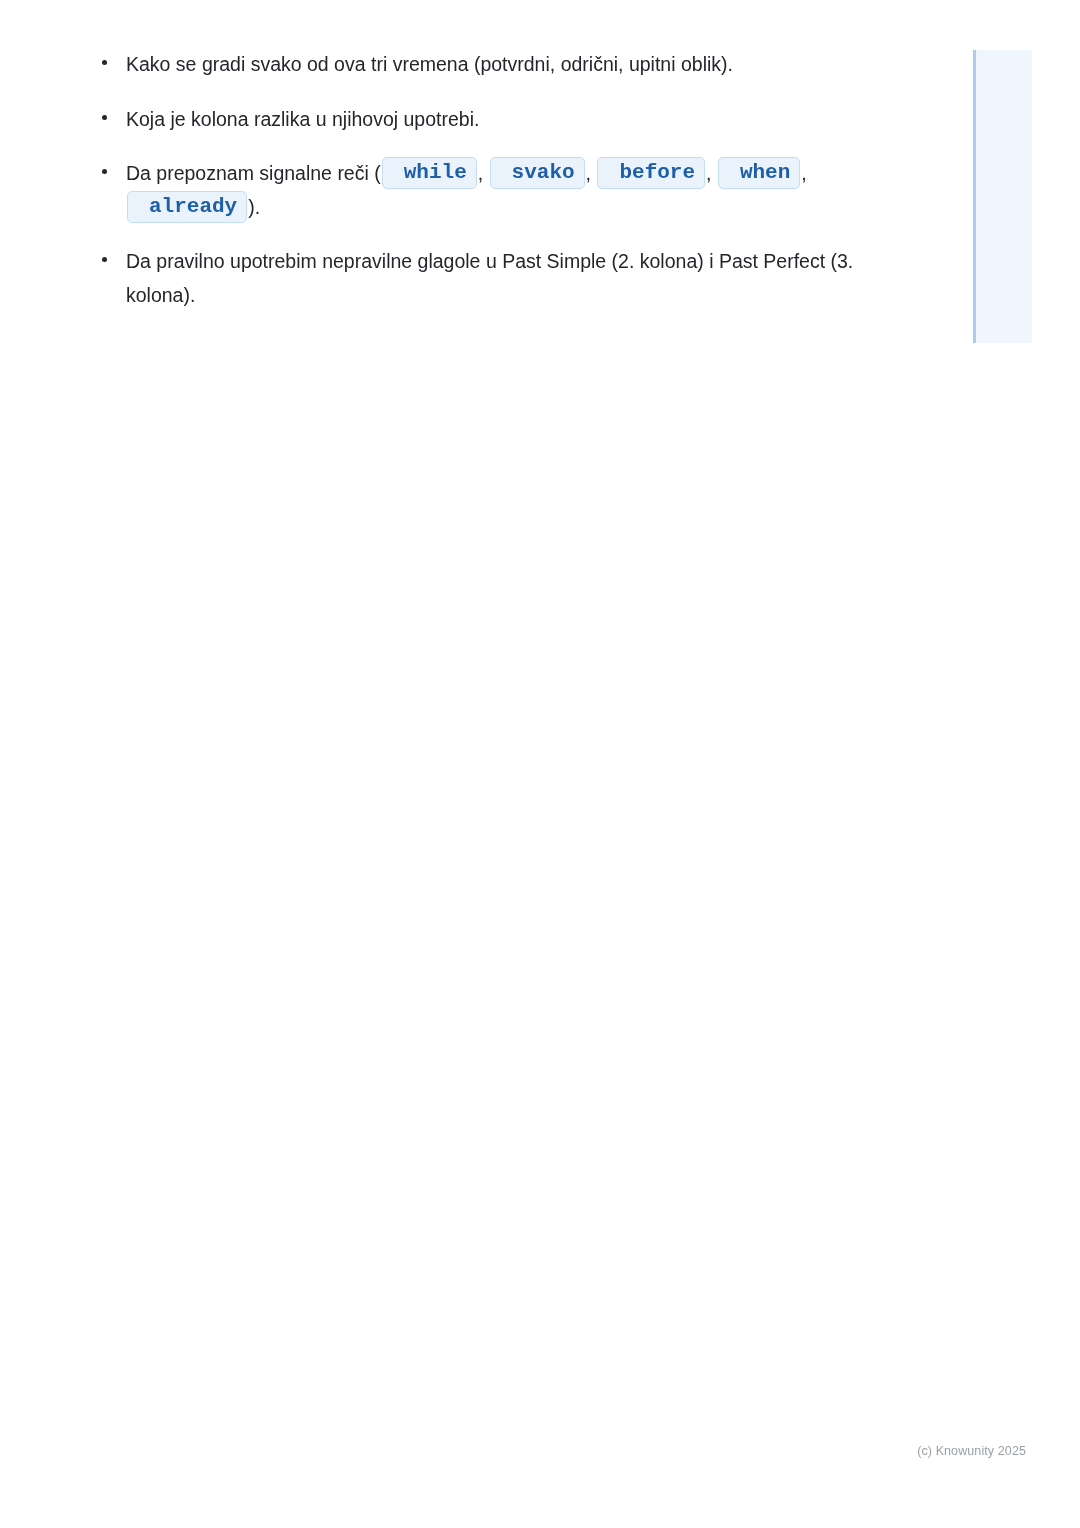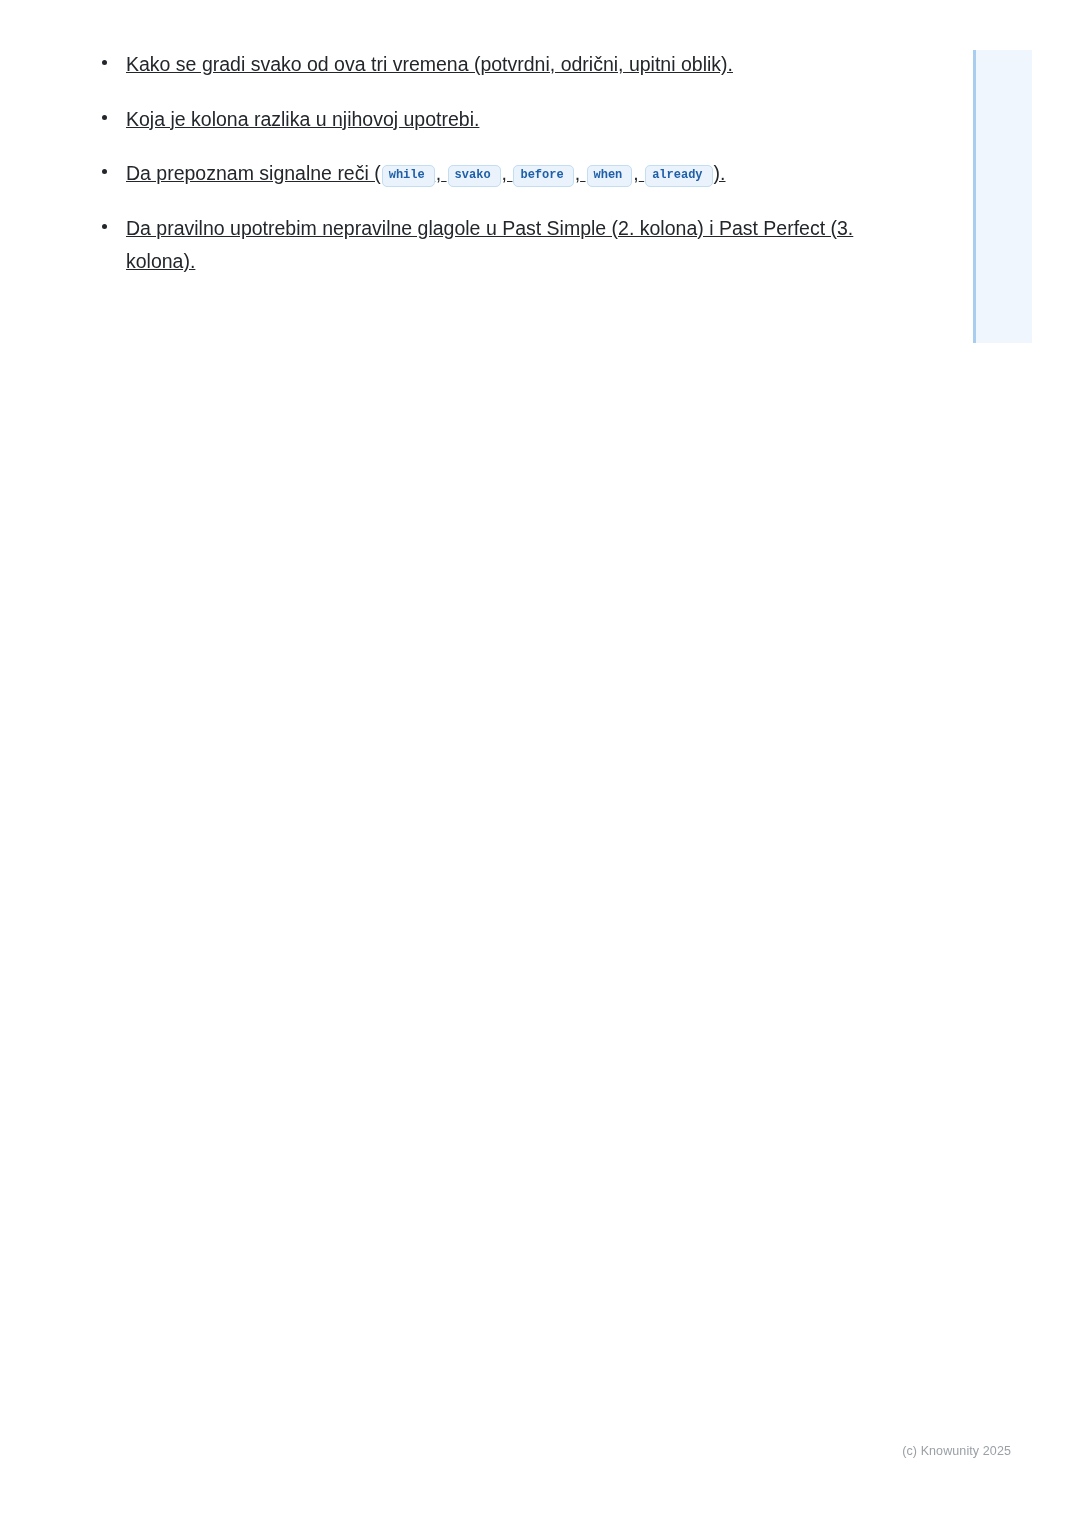--- a/index.html
+++ b/index.html
@@ -47,55 +47,54 @@
   }
 
   ul.bullet-list > li {
     position: relative;
     padding-left: 30px;
     margin-bottom: 21px;
     font-size: 19.5px;
     line-height: 1.72;
     color: #23272b;
     font-weight: 400;
-    text-decoration: underline;
   }
 
   ul.bullet-list > li:last-child {
     margin-bottom: 8px;
   }
 
   ul.bullet-list > li .dot {
     position: absolute;
     left: 6px;
     top: 12px;
     width: 5px;
     height: 5px;
     border-radius: 50%;
     background: #23272b;
   }
 
   code.kw {
     display: inline-block;
     font-family: "Liberation Mono", "DejaVu Sans Mono", monospace;
-    font-size: 12px;
+    font-size: 21px;
     font-weight: 700;
     color: #1f5fa8;
     background: #eaf3fb;
     border: 1px solid #c3ddf2;
     border-radius: 5px;
-    padding: 3px 9px 4px 6px;
+    padding: 3px 9px 4px 21px;
     line-height: 1.1;
     vertical-align: 2px;
     margin: 0 1px;
   }
 
   .footer {
     position: absolute;
-    right: 69px;
+    right: 54px;
     bottom: 70px;
     font-size: 12.5px;
     color: #9aa0a6;
     letter-spacing: 0.1px;
     text-align: right;
   }
 </style>
 </head>
 <body>
 

